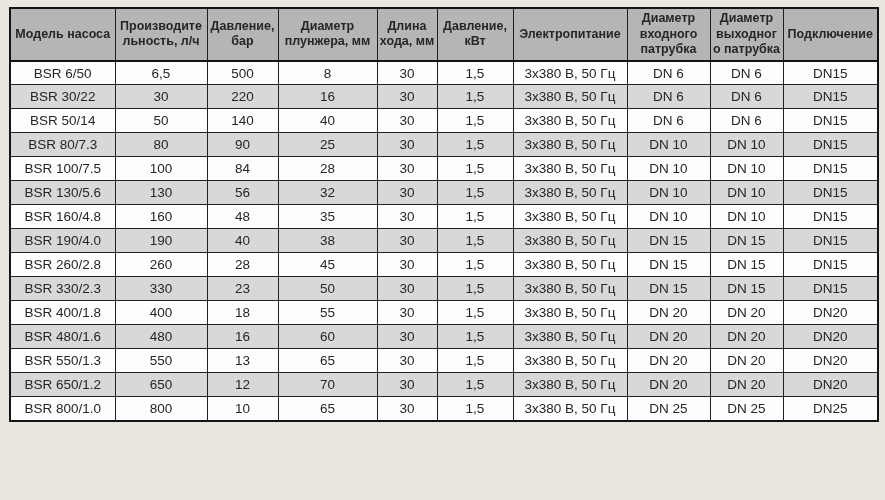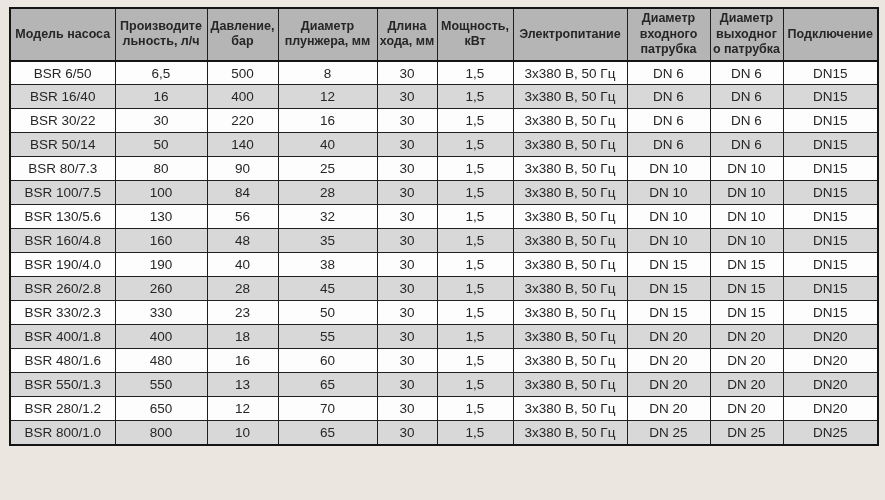--- a/index.html
+++ b/index.html
@@ -83,53 +83,41 @@
         <col class="c8">
         <col class="c9">
     </colgroup>
     <thead>
         <tr>
           <th>Модель насоса</th>
           <th>Производительность, л/ч</th>
           <th>Давление, бар</th>
           <th>Диаметр плунжера, мм</th>
           <th>Длина хода, мм</th>
-          <th>Мощность, кВт</th>
+          <th>Давление, кВт</th>
           <th>Электропитание</th>
           <th>Диаметр входного патрубка</th>
           <th>Диаметр выходного патрубка</th>
           <th>Подключение</th>
         </tr>
       </thead>
     <tbody>
         <tr>
           <td>BSR 6/50</td>
           <td>6,5</td>
           <td>500</td>
           <td>8</td>
           <td>30</td>
           <td>1,5</td>
           <td>3х380 В, 50 Гц</td>
           <td>DN 6</td>
           <td>DN 6</td>
           <td>DN15</td>
         </tr>
         <tr>
-          <td>BSR 16/40</td>
-          <td>16</td>
-          <td>400</td>
-          <td>12</td>
-          <td>30</td>
-          <td>1,5</td>
-          <td>3х380 В, 50 Гц</td>
-          <td>DN 6</td>
-          <td>DN 6</td>
-          <td>DN15</td>
-        </tr>
-        <tr>
           <td>BSR 30/22</td>
           <td>30</td>
           <td>220</td>
           <td>16</td>
           <td>30</td>
           <td>1,5</td>
           <td>3х380 В, 50 Гц</td>
           <td>DN 6</td>
           <td>DN 6</td>
           <td>DN15</td>
@@ -260,21 +248,21 @@
           <td>13</td>
           <td>65</td>
           <td>30</td>
           <td>1,5</td>
           <td>3х380 В, 50 Гц</td>
           <td>DN 20</td>
           <td>DN 20</td>
           <td>DN20</td>
         </tr>
         <tr>
-          <td>BSR 280/1.2</td>
+          <td>BSR 650/1.2</td>
           <td>650</td>
           <td>12</td>
           <td>70</td>
           <td>30</td>
           <td>1,5</td>
           <td>3х380 В, 50 Гц</td>
           <td>DN 20</td>
           <td>DN 20</td>
           <td>DN20</td>
         </tr>

